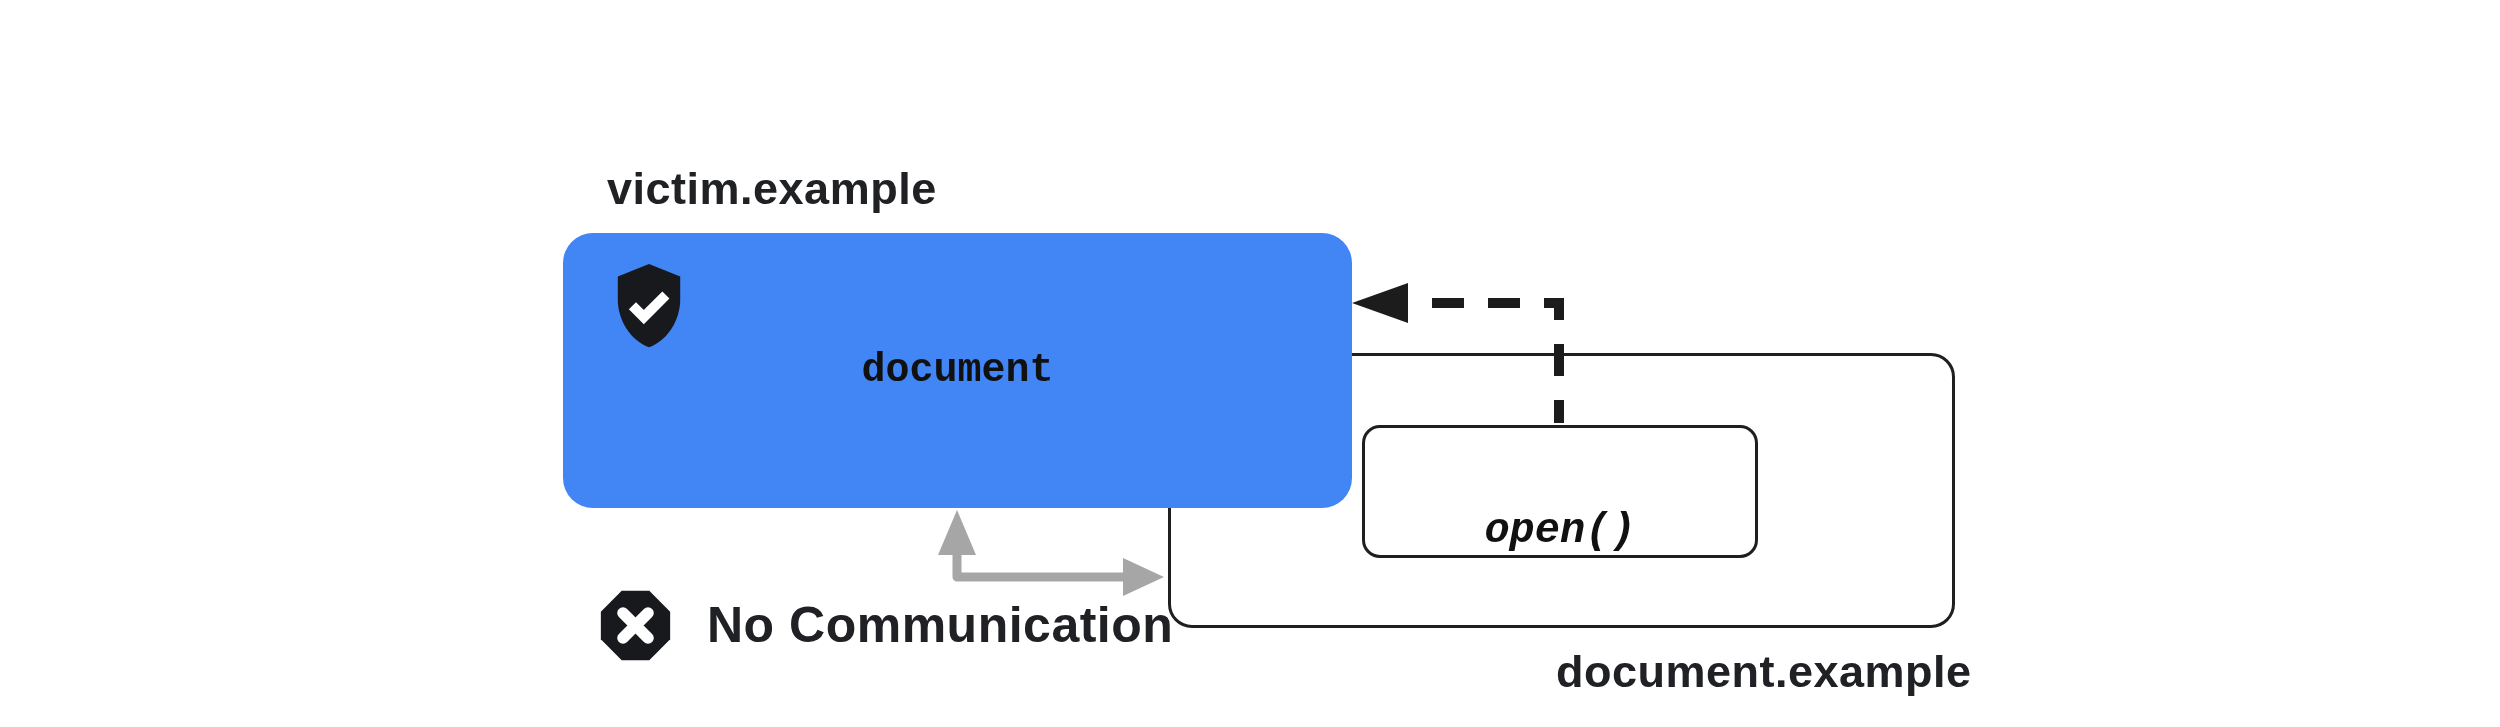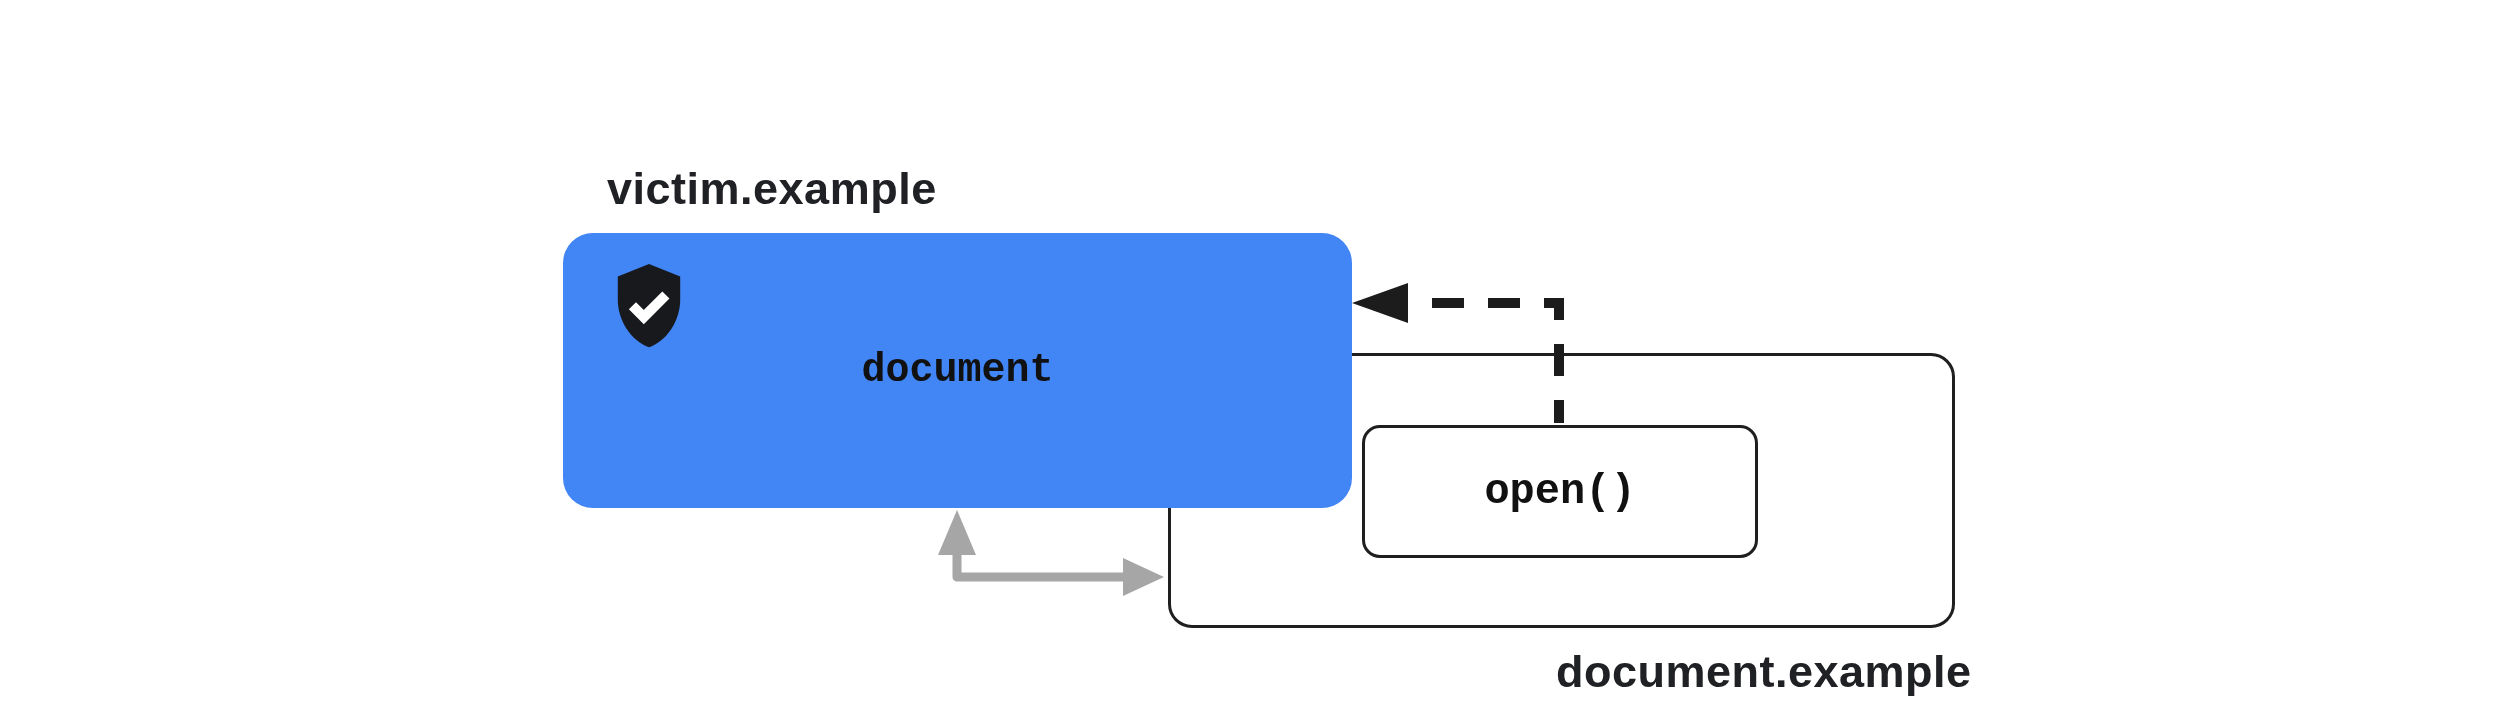--- a/index.html
+++ b/index.html
@@ -69,27 +69,28 @@
     z-index:1;
   }
   .open-box{
     position:absolute;
     left:1362px;top:425px;
     width:396px;height:133px;
     background:var(--background);
     border:3px solid var(--outline);
     border-radius:18px;
     display:flex;
-    align-items:center;
+    align-items:flex-end;
     justify-content:center;
     font-family:"Liberation Mono","DejaVu Sans Mono", monospace;
     font-weight:700;
     font-size:42px;
     color:#111111;
     z-index:2;
+    font-style:italic;
   }
 
   .arrow-overlay{
     position:absolute;
     left:0;top:0;
     width:2500px;height:727px;
     pointer-events:none;
     z-index:4;
   }
 
@@ -141,16 +142,23 @@
       <polygon points="1352,303 1408,283 1408,323" fill="#1c1c1c"></polygon>
     </g>
 
     <g>
       <path d="M 957 552 L 957 577 L 1124 577" fill="none" stroke="#a6a6a6" stroke-width="9" stroke-linejoin="round"></path>
       <polygon points="957,510 938,555 976,555" fill="#a6a6a6"></polygon>
       <polygon points="1164,577 1123,558 1123,596" fill="#a6a6a6"></polygon>
     </g>
   </svg>
 
+  <div class="no-comm-row">
+    <svg class="no-entry-icon" viewBox="0 0 24 24" aria-hidden="true">
+      <polygon points="7.7,1.2 16.3,1.2 22.8,7.7 22.8,16.3 16.3,22.8 7.7,22.8 1.2,16.3 1.2,7.7" fill="#17191c"></polygon>
+      <path d="M8.1 8.1 L15.9 15.9 M15.9 8.1 L8.1 15.9" stroke="#ffffff" stroke-width="3.6" stroke-linecap="round"></path>
+    </svg>
+    <span class="no-comm-text">No Communication</span>
+  </div>
 
   <div class="domain-label attacker-label">document.example</div>
 
 </div>
 
 </body></html>

